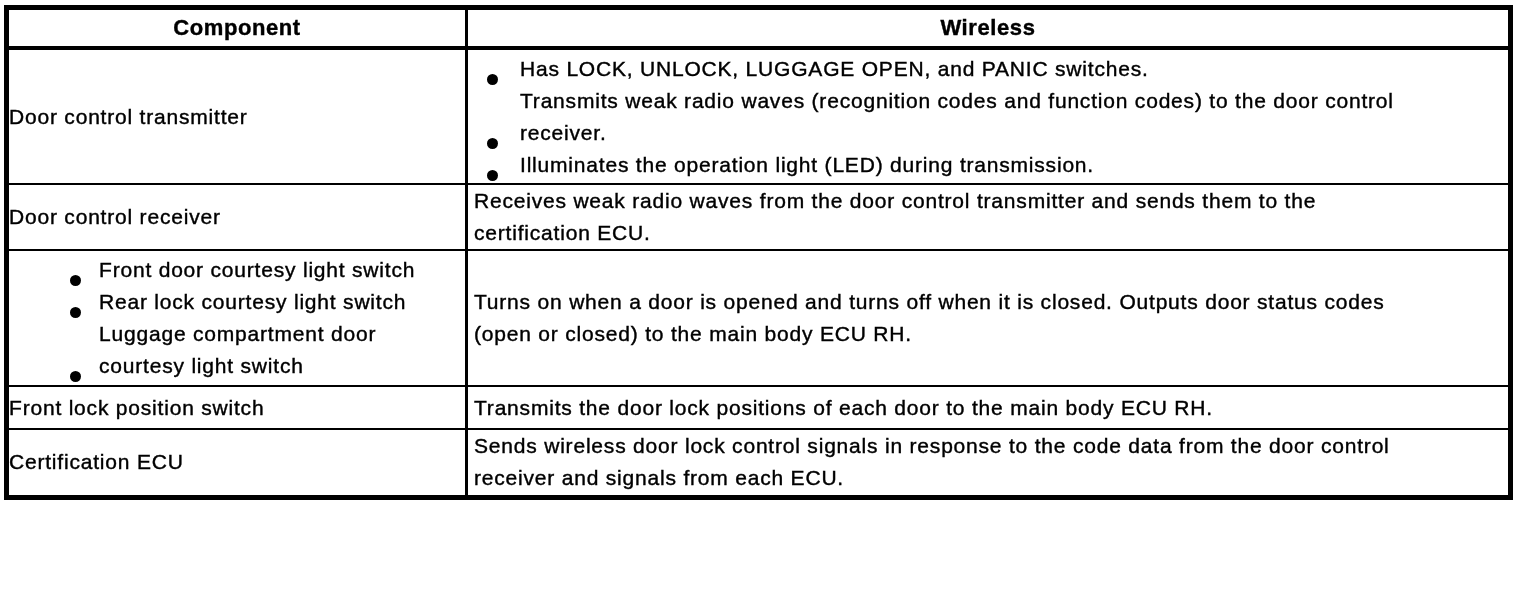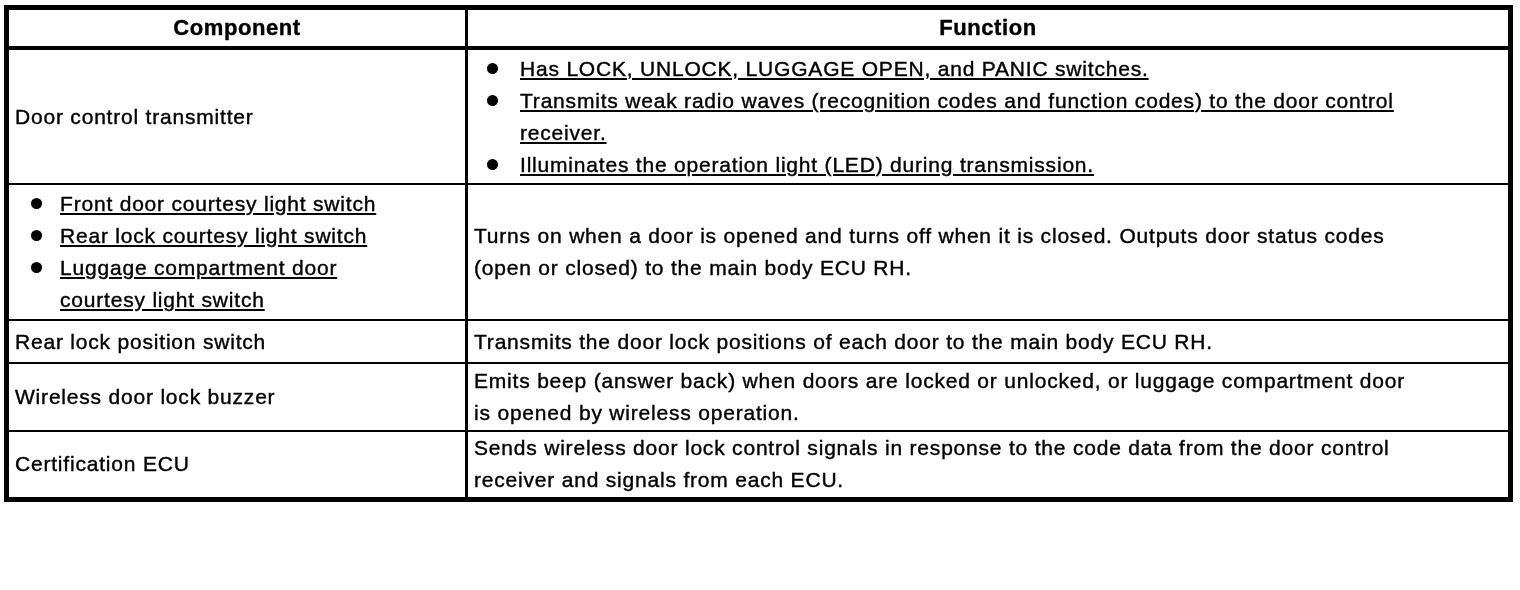--- a/index.html
+++ b/index.html
@@ -50,27 +50,26 @@
     font-weight: normal;
     text-align: left;
   }
   tr.r1 { height: 136px; }
   tr.r2 { height: 66px; }
   tr.r3 { height: 136px; }
   tr.r4 { height: 43px; }
   tr.r5 { height: 68px; }
   tr.r6 { height: 68px; }
   .cell-text {
-    padding-left: 6px;
     white-space: nowrap;
   }
   .bullet-list { display: block; }
   .bullet-list.fn { padding-left: 19px; }
-  .bullet-list.cmp { padding-left: 22px; }
-  .bullet-item { display: flex; align-items: flex-start; text-decoration: underline; }
+  .bullet-list.cmp { padding-left: 22px; margin-left: 39px; }
+  .bullet-item { display: flex; align-items: flex-end; }
   .bullet {
     flex: 0 0 11px;
     width: 11px;
     height: 11px;
     border-radius: 50%;
     background: #000000;
     margin-top: 10px;
   }
   .bullet-list.fn .bullet { margin-right: 22px; }
   .bullet-list.cmp .bullet { margin-right: 18px; }
@@ -82,21 +81,21 @@
 
 <div class="page">
   <table class="spec-table">
     <colgroup>
       <col class="col-component">
       <col class="col-function">
     </colgroup>
     <thead>
       <tr>
         <th class="component-col">Component</th>
-        <th class="function-col">Function</th>
+        <th class="function-col">Wireless</th>
       </tr>
     </thead>
     <tbody>
       <tr class="r1">
         <td class="component-cell">
           <div class="cell-text">Door control transmitter</div>
         </td>
         <td class="function-cell">
           <div class="bullet-list fn">
               <div class="bullet-item">
@@ -105,20 +104,28 @@
               </div>
               <div class="bullet-item">
                 <span class="bullet"></span>
                 <span class="bullet-text">Transmits weak radio waves (recognition codes and function codes) to the door control<br>receiver.</span>
               </div>
               <div class="bullet-item">
                 <span class="bullet"></span>
                 <span class="bullet-text">Illuminates the operation light (LED) during transmission.</span>
               </div>
             </div>
+        </td>
+      </tr>
+      <tr class="r2">
+        <td class="component-cell">
+          <div class="cell-text">Door control receiver</div>
+        </td>
+        <td class="function-cell">
+          <div class="cell-text">Receives weak radio waves from the door control transmitter and sends them to the<br>certification ECU.</div>
         </td>
       </tr>
       <tr class="r3">
         <td class="component-cell">
           <div class="bullet-list cmp">
               <div class="bullet-item">
                 <span class="bullet"></span>
                 <span class="bullet-text">Front door courtesy light switch</span>
               </div>
               <div class="bullet-item">
@@ -130,32 +137,24 @@
                 <span class="bullet-text">Luggage compartment door<br>courtesy light switch</span>
               </div>
             </div>
         </td>
         <td class="function-cell">
           <div class="cell-text">Turns on when a door is opened and turns off when it is closed. Outputs door status codes<br>(open or closed) to the main body ECU RH.</div>
         </td>
       </tr>
       <tr class="r4">
         <td class="component-cell">
-          <div class="cell-text">Rear lock position switch</div>
+          <div class="cell-text">Front lock position switch</div>
         </td>
         <td class="function-cell">
           <div class="cell-text">Transmits the door lock positions of each door to the main body ECU RH.</div>
-        </td>
-      </tr>
-      <tr class="r5">
-        <td class="component-cell">
-          <div class="cell-text">Wireless door lock buzzer</div>
-        </td>
-        <td class="function-cell">
-          <div class="cell-text">Emits beep (answer back) when doors are locked or unlocked, or luggage compartment door<br>is opened by wireless operation.</div>
         </td>
       </tr>
       <tr class="r6">
         <td class="component-cell">
           <div class="cell-text">Certification ECU</div>
         </td>
         <td class="function-cell">
           <div class="cell-text">Sends wireless door lock control signals in response to the code data from the door control<br>receiver and signals from each ECU.</div>
         </td>
       </tr>

